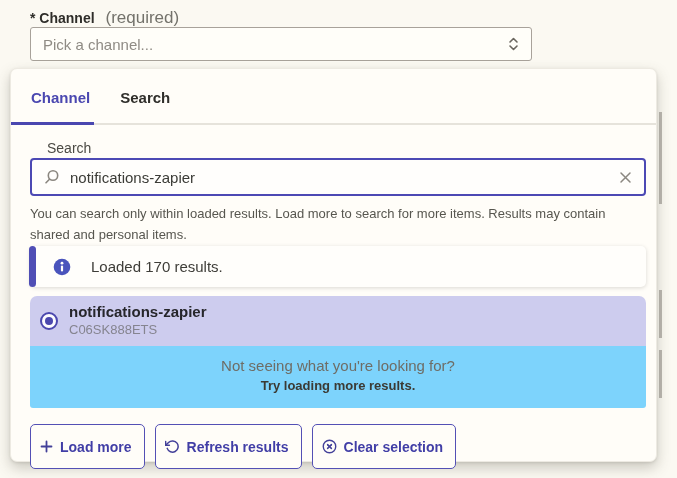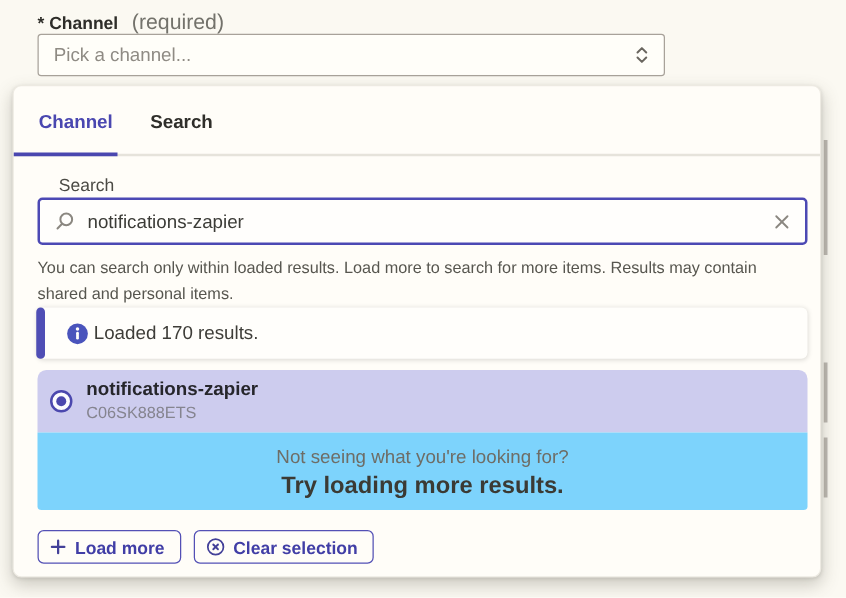--- a/index.html
+++ b/index.html
@@ -60,21 +60,21 @@
     font-family: "Liberation Sans", sans-serif; font-size: 15px; color: #3c3c37; margin-left: 10px;
   }
   .icon-btn { display: flex; align-items: center; cursor: pointer; }
 
   .helper { position: absolute; left: 19px; top: 134px; width: 614px;
             font-size: 13px; line-height: 1.62; color: #57564f; }
 
   .alert {
     position: absolute; left: 19px; top: 177px; width: 616px; height: 41px;
     background: #fffefb; border-radius: 5px; box-shadow: 0 1px 4px rgba(0,0,0,0.15);
-    display: flex; align-items: center; padding-left: 23px; gap: 4px;
+    display: flex; align-items: center; padding-left: 23px; gap: 20px;
   }
   .alert .accent-bar { position: absolute; left: -1px; top: 0; bottom: 0; width: 7px;
                        background: #4f4eb5; border-radius: 4px; }
   .alert .alert-text { font-size: 15px; color: #3e3d38; }
 
   .result-item {
     position: absolute; left: 19px; top: 227px; width: 616px; height: 50px;
     background: #cdccee; border-radius: 7px 7px 0 0;
     display: flex; align-items: center; padding-left: 10px; cursor: pointer;
   }
@@ -83,25 +83,25 @@
   .radio .dot { position: absolute; left: 50%; top: 50%; width: 8px; height: 8px;
                 margin: -4px 0 0 -4px; border-radius: 50%; background: #4b48ae; }
   .result-name { font-size: 15px; font-weight: bold; color: #26262b; line-height: 1.25; }
   .result-id { font-size: 13px; color: #85848f; line-height: 1.3; }
 
   .list-footer {
     position: absolute; left: 19px; top: 277px; width: 616px; height: 62px;
     background: #7dd3fc; border-radius: 0 0 3px 3px; text-align: center; padding-top: 11px;
   }
   .list-footer .hint1 { font-size: 15px; color: #6e6d66; }
-  .list-footer .hint2 { font-size: 19px; font-weight: bold; color: #3b3a34; margin-top: 4px; }
+  .list-footer .hint2 { font-size: 13px; font-weight: bold; color: #3b3a34; margin-top: 4px; }
 
   .actions { position: absolute; left: 19px; top: 355px; display: flex; gap: 10px; }
   .btn {
-    height: 27px; display: flex; align-items: center; gap: 7px;
+    height: 45px; display: flex; align-items: center; gap: 7px;
     border: 1.5px solid #5350b5; border-radius: 5px; background: #fffdf8;
     color: #413ea6; font-family: "Liberation Sans", sans-serif;
     font-size: 14px; font-weight: bold; padding: 0 12px 0 9px; cursor: pointer;
   }
   .btn svg { flex: none; }
 </style>
 </head>
 <body>
 
 <div class="field-label">
@@ -183,20 +183,29 @@
     <button class="btn">
       <span class="icon-btn">
         <svg width="13" height="13" viewBox="0 0 13 13" fill="none">
           <path d="M6.5 1.5 V11.5 M1.5 6.5 H11.5" stroke="#434099" stroke-width="1.8" stroke-linecap="round"></path>
         </svg>
       </span>
       <span>Load more</span>
     </button>
     <button class="btn">
       <span class="icon-btn">
+        <svg width="15" height="15" viewBox="0 0 24 24" fill="none" stroke="#434099" stroke-width="2.4" stroke-linecap="round" stroke-linejoin="round">
+          <polyline points="1 4 1 10 7 10"></polyline>
+          <path d="M3.51 15a9 9 0 1 0 2.13-9.36L1 10"></path>
+        </svg>
+      </span>
+      <span>Refresh results</span>
+    </button>
+    <button class="btn">
+      <span class="icon-btn">
         <svg width="15" height="15" viewBox="0 0 24 24" fill="none" stroke="#434099" stroke-width="2.4" stroke-linecap="round">
           <circle cx="12" cy="12" r="10" stroke-width="2.2"></circle>
           <line x1="15" y1="9" x2="9" y2="15"></line>
           <line x1="9" y1="9" x2="15" y2="15"></line>
         </svg>
       </span>
       <span>Clear selection</span>
     </button>
   </div>
 

